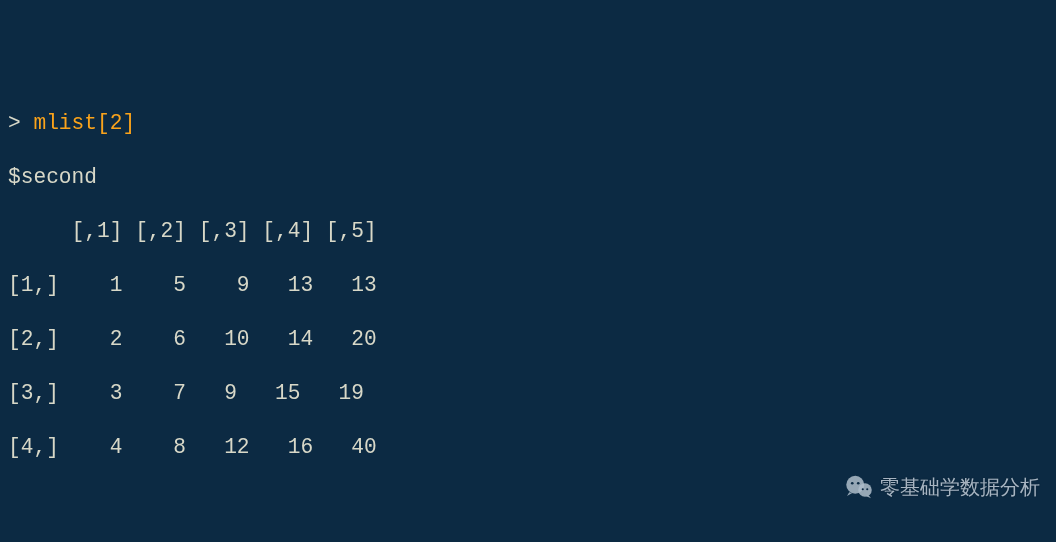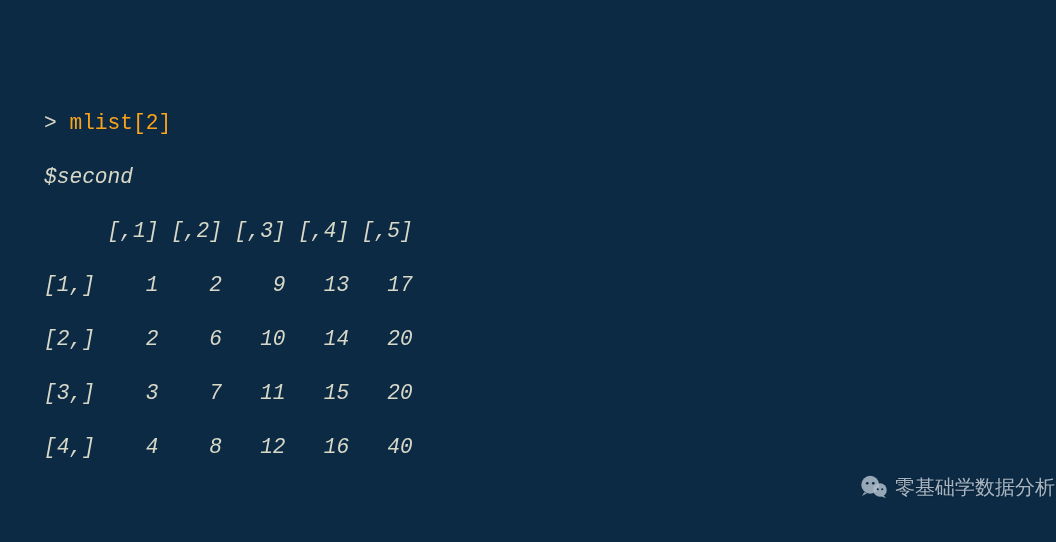--- a/index.html
+++ b/index.html
@@ -15,35 +15,33 @@
     font-size: 21.2px;
     line-height: 27px;
     color: #d0d0d0;
     white-space: pre;
     padding: 2px 0 0 8px;
     box-sizing: border-box;
   }
   .line {
     display: block;
     white-space: pre;
-    margin-left: 36px;
   }
   .prompt {
     color: #d8d8c8;
   }
   .cmd {
     color: #faa31b;
   }
   .out {
     color: #d8d8c8;
-    font-style: italic;
   }
   .watermark {
     position: absolute;
-    right: 1px;
+    right: 16px;
     bottom: 40px;
     display: flex;
     align-items: center;
     color: rgba(220, 230, 240, 0.75);
     font-family: "Microsoft YaHei", "SimHei", sans-serif;
     font-size: 20px;
     white-space: nowrap;
     text-shadow: 0 0 2px rgba(0,0,0,0.3);
   }
   .watermark-icon {
@@ -63,23 +61,23 @@
   }
 </style>
 </head>
 <body>
 
 
 
 <span class="line"><span class="prompt">&gt; </span><span class="cmd">mlist[2]</span></span>
 <span class="line out">$second</span>
 <span class="line out">     [,1] [,2] [,3] [,4] [,5]</span>
-<span class="line out">[1,]    1    2    9   13   17</span>
+<span class="line out">[1,]    1    5    9   13   13</span>
 <span class="line out">[2,]    2    6   10   14   20</span>
-<span class="line out">[3,]    3    7   11   15   20</span>
+<span class="line out">[3,]    3    7   9   15   19</span>
 <span class="line out">[4,]    4    8   12   16   40</span>
 <span class="line"> </span>
 
 
 
 
 
 
 
 

